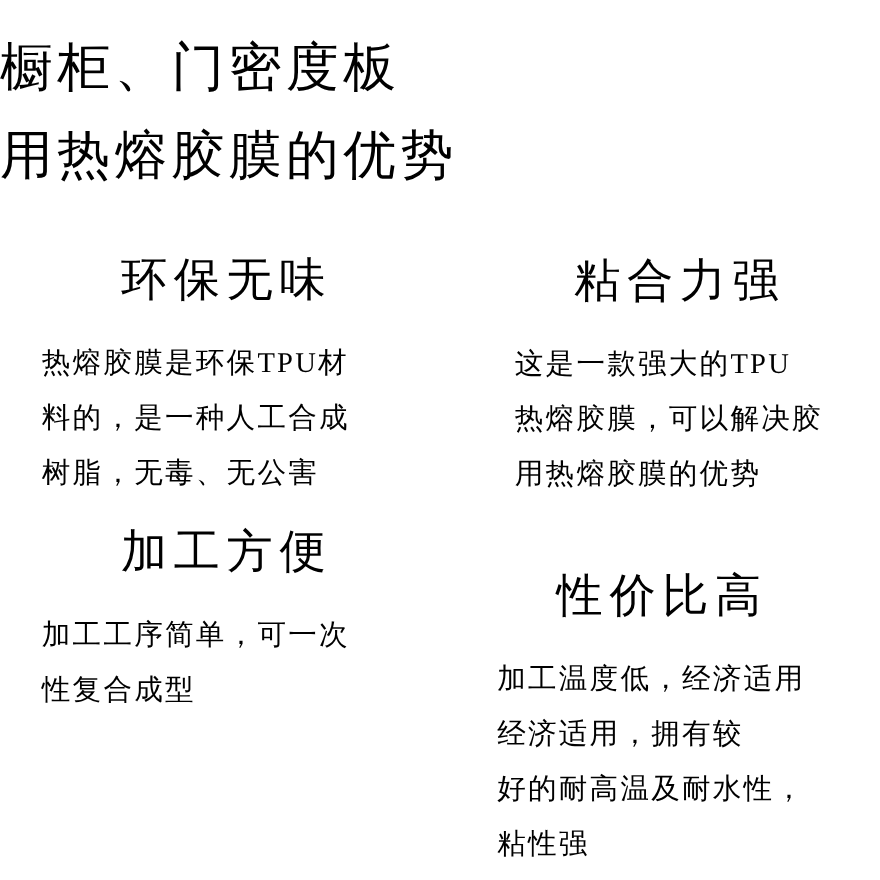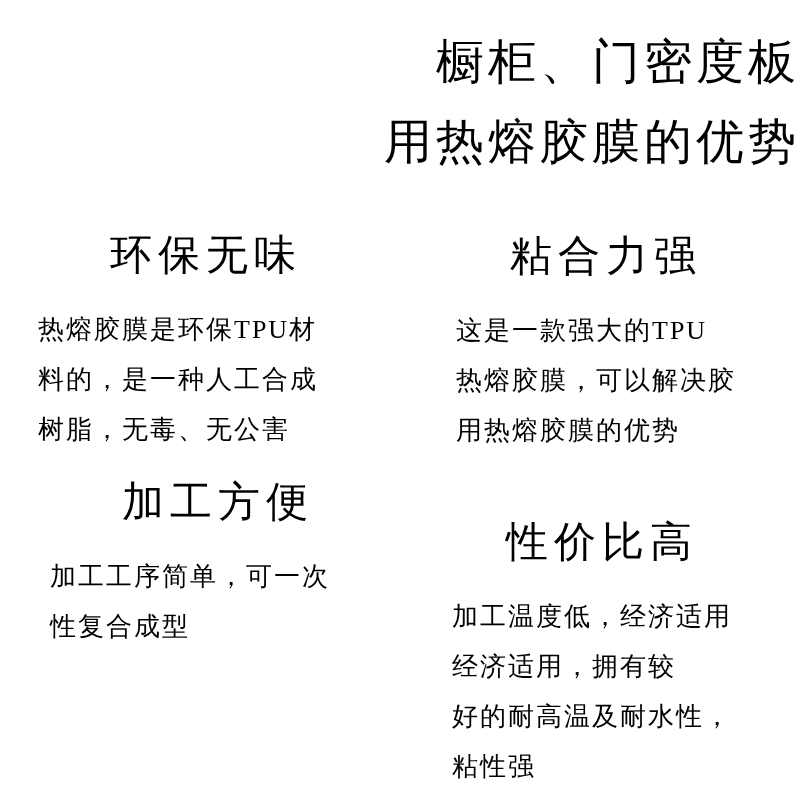--- a/index.html
+++ b/index.html
@@ -13,21 +13,21 @@
     background: #ffffff;
     color: #000000;
     font-family: "Liberation Serif", "DejaVu Serif", serif;
     overflow: hidden;
   }
   .title-block {
     position: absolute;
     top: 22px;
     left: 0;
     width: 800px;
-    text-align: right;
+    text-align: left;
   }
   .title-line {
     font-size: 48px;
     line-height: 80px;
     letter-spacing: 4px;
     white-space: nowrap;
   }
   .section {
     position: absolute;
   }
@@ -42,22 +42,22 @@
   .section-body {
     font-size: 26px;
     line-height: 50px;
     letter-spacing: 2px;
   }
   .body-line {
     white-space: nowrap;
   }
   
   .sec-top-left     { left: 38px;  top: 229px; width: 336px; }
-  .sec-top-right    { left: 456px; top: 230px; width: 300px; }
-  .sec-bottom-left  { left: 38px;  top: 476px; width: 336px; margin-left: 12px; }
+  .sec-top-right    { left: 468px; top: 230px; width: 300px; }
+  .sec-bottom-left  { left: 38px;  top: 476px; width: 336px; }
   .sec-bottom-right { left: 452px; top: 476px; width: 300px; margin-top: 40px; }
 </style>
 </head>
 <body>
 
 <div class="poster">
 
   <div class="title-block">
     <div class="title-line">橱柜、门密度板</div>
     <div class="title-line">用热熔胶膜的优势</div>

